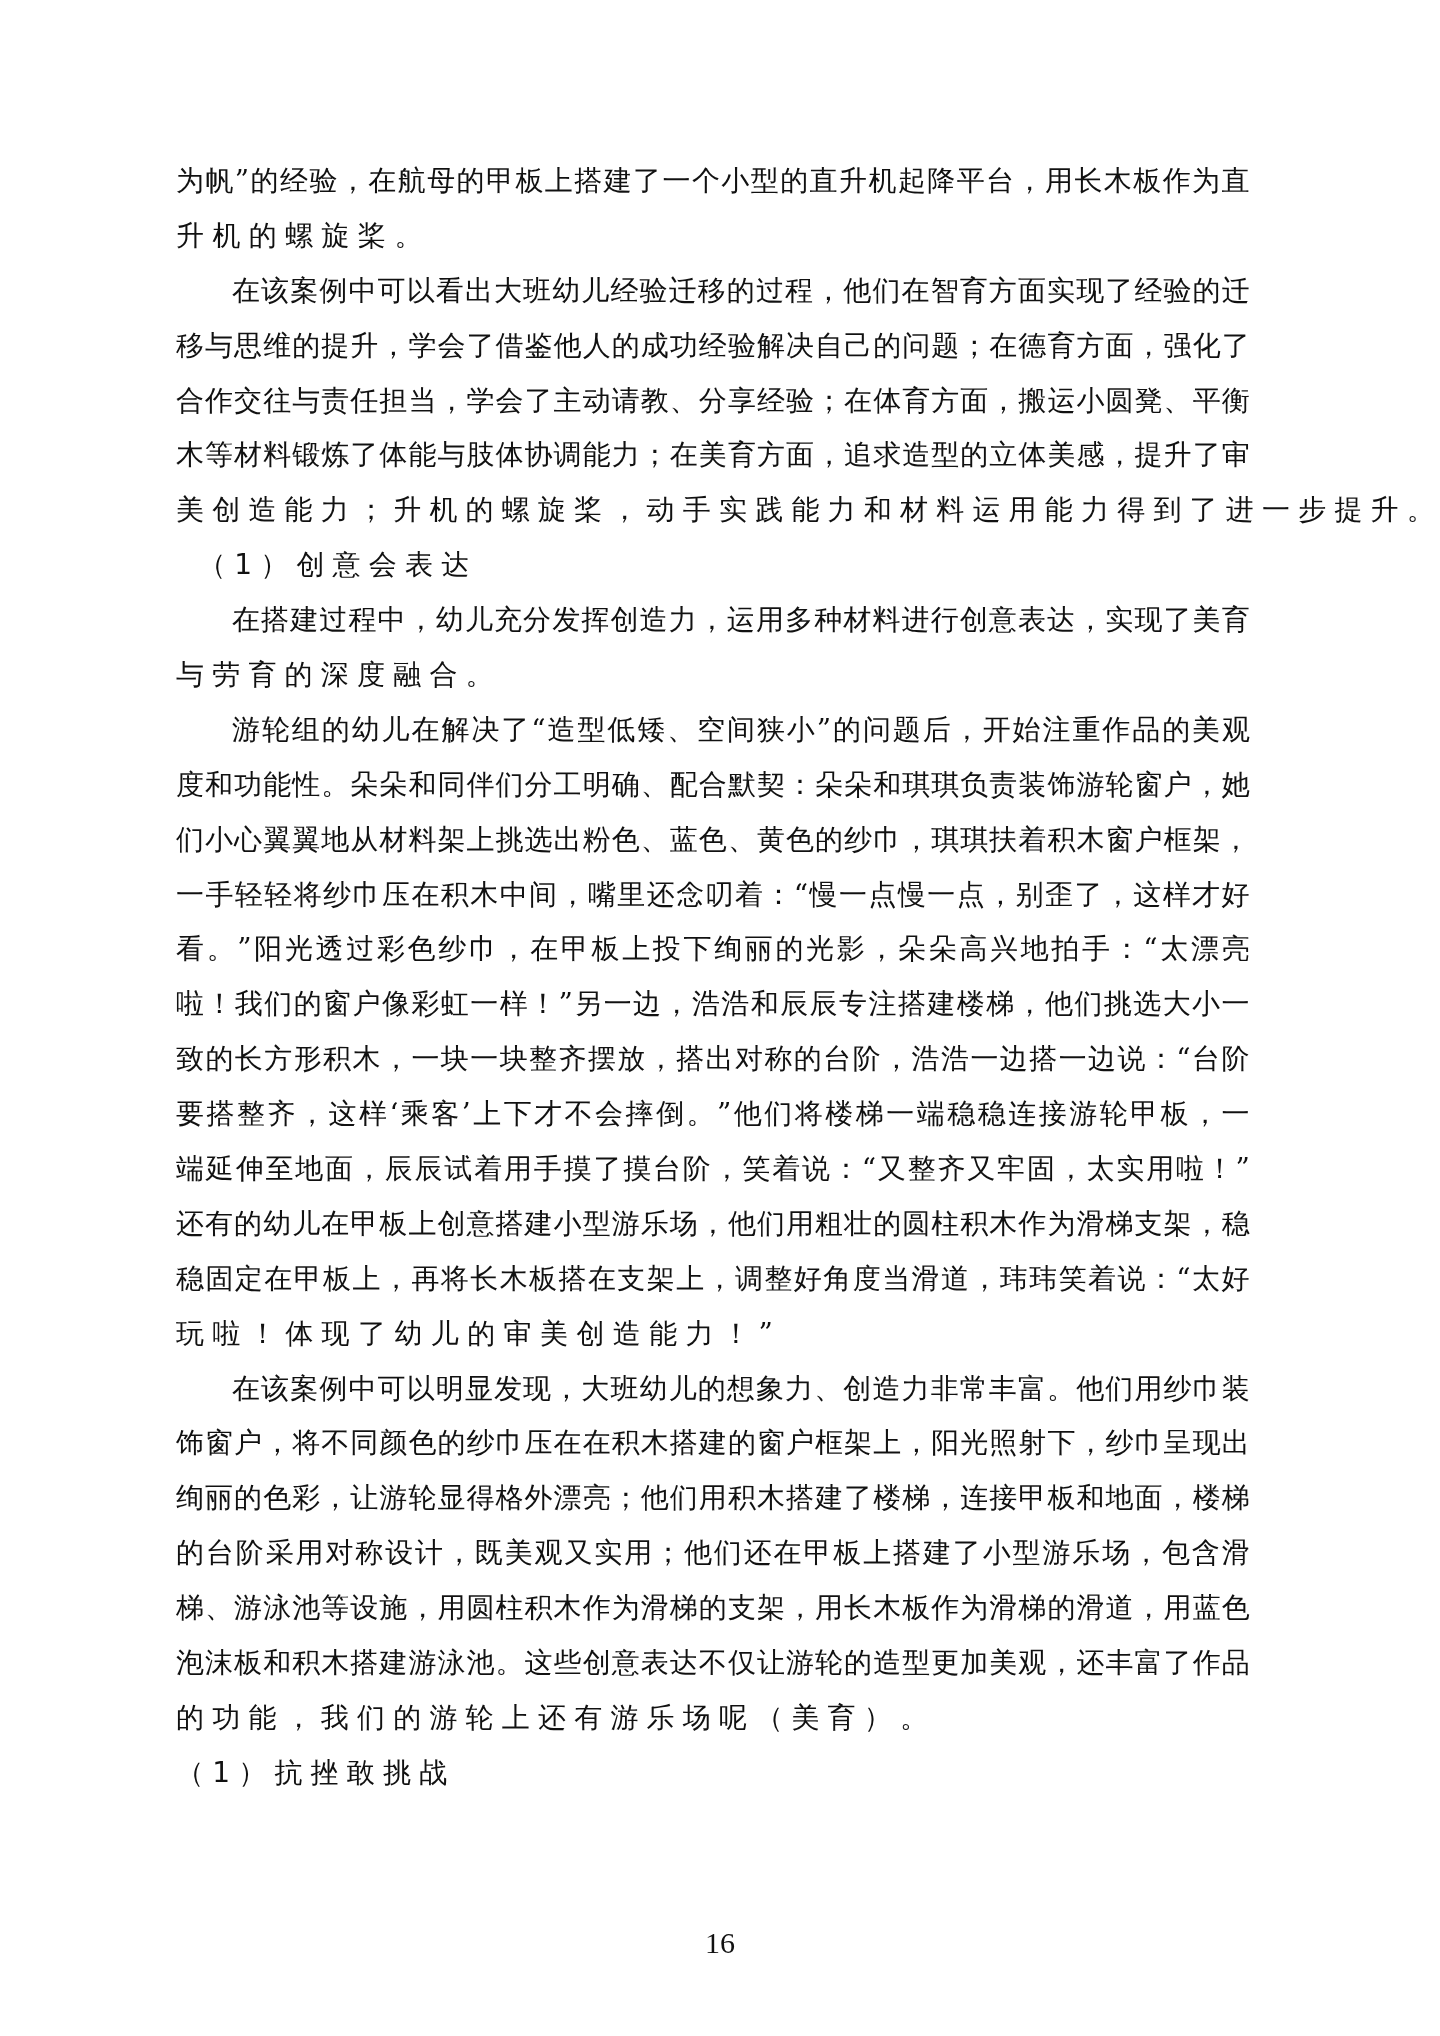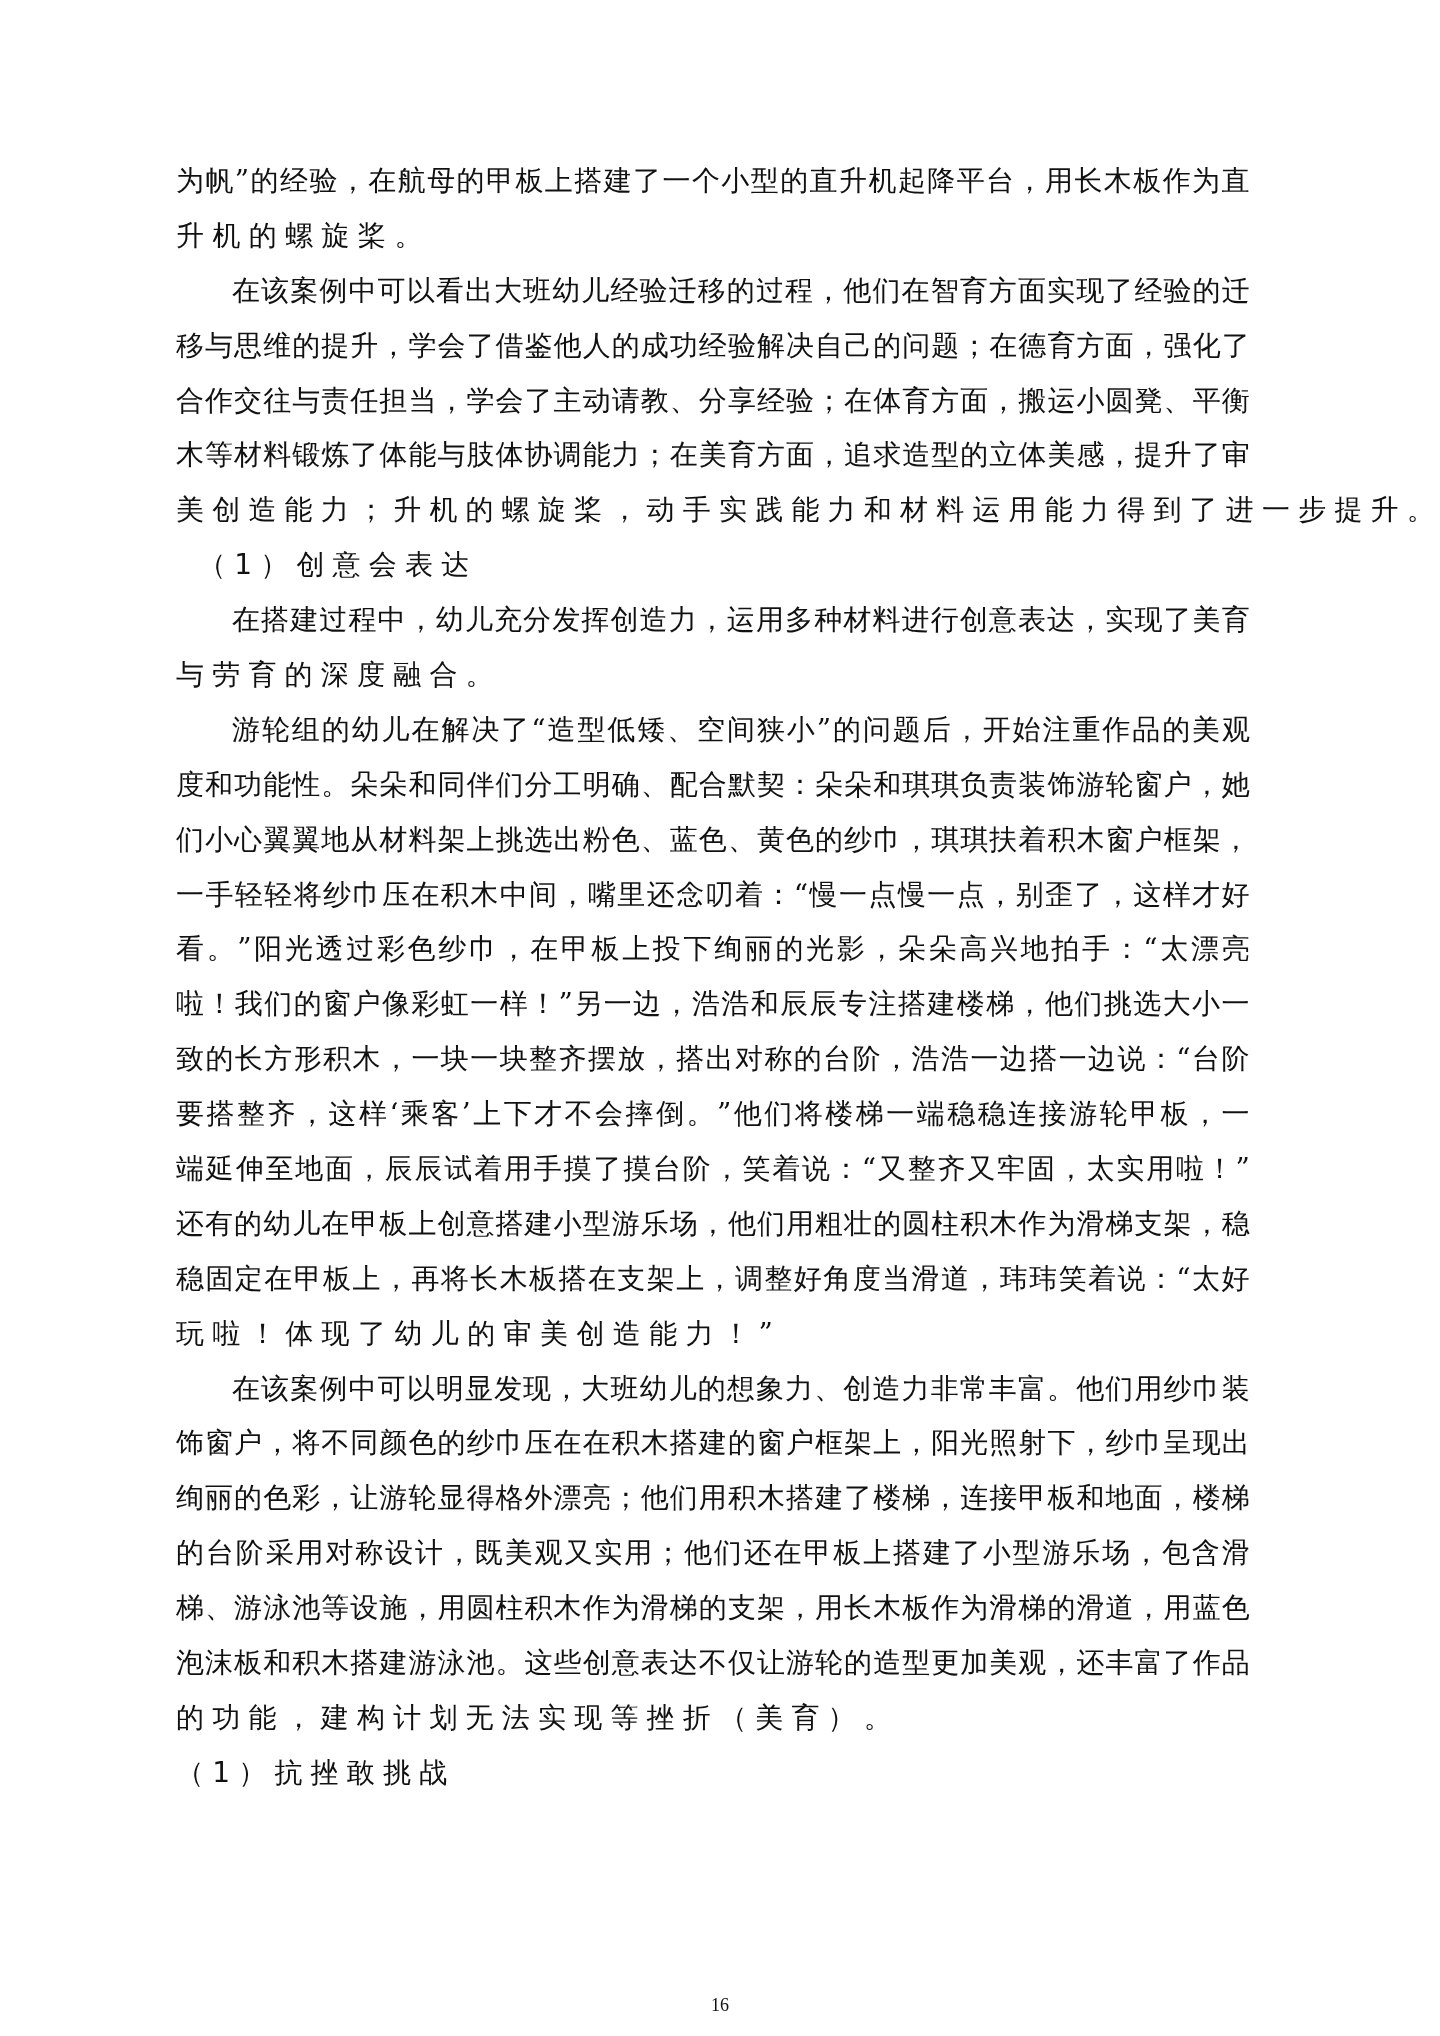--- a/index.html
+++ b/index.html
@@ -47,24 +47,24 @@
     .indent {
       padding-left: 56px;
     }
     .heading-indent {
       padding-left: 22px;
     }
     .page-number {
       position: absolute;
       left: 0;
       width: 1440px;
-      top: 1995px;
+      top: 1926px;
       text-align: center;
       font-family: "Liberation Serif", "DejaVu Serif", serif;
-      font-size: 18px;
+      font-size: 30px;
       color: #111111;
     }
   </style>
 </head>
 <body>
 
 <div class="page">
   <div class="content" id="content">
       <div class="line justify" style="display: flex; justify-content: space-between;">
         <span>为</span>
@@ -951,17 +951,17 @@
         <span>美</span>
         <span>观</span>
         <span>，</span>
         <span>还</span>
         <span>丰</span>
         <span>富</span>
         <span>了</span>
         <span>作</span>
         <span>品</span>
       </div>
-      <div class="line sans">的功能，建构计划无法实现等挫折（美育）。</div>
+      <div class="line sans">的功能，我们的游轮上还有游乐场呢（美育）。</div>
       <div class="line sans">（1）抗挫敢挑战</div>
     </div>
   <div class="page-number">16</div>
 </div>
 
 </body></html>

